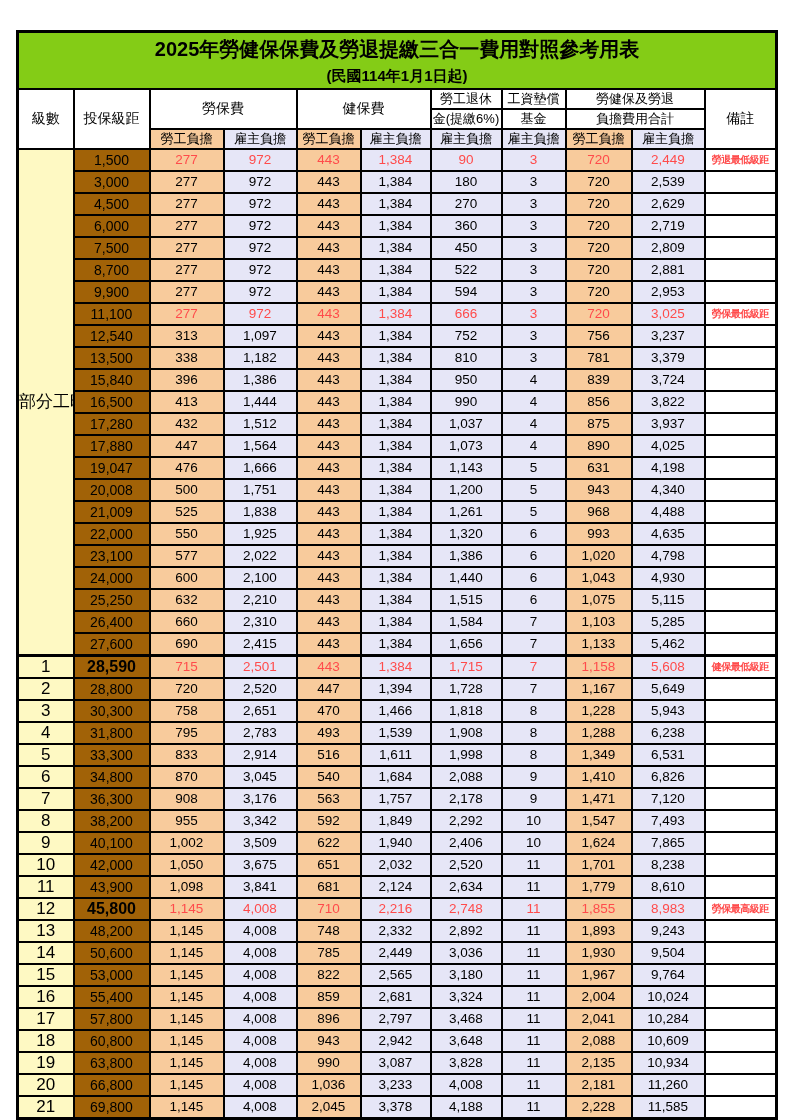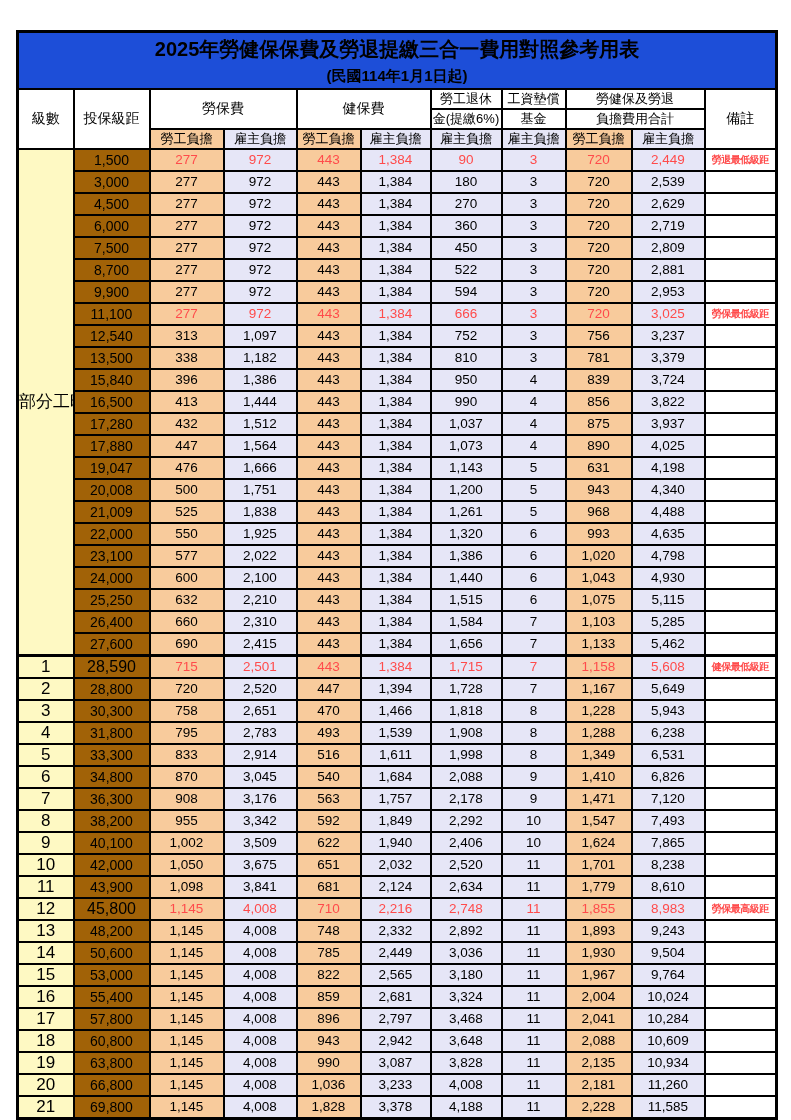--- a/index.html
+++ b/index.html
@@ -3,32 +3,32 @@
 <meta charset="utf-8">
 <style>
   * { box-sizing: border-box; margin: 0; padding: 0; }
   html, body { width: 791px; height: 1120px; background: #ffffff; overflow: hidden;
     font-family: "Liberation Sans", sans-serif; }
   #page { position: relative; width: 791px; height: 1120px; background: #fff; }
   table { position: absolute; left: 16px; top: 30px; width: 759px;
     border-collapse: collapse; table-layout: fixed; border: 3px solid #000; }
   td { border: 2px solid #000; text-align: center; vertical-align: middle;
     padding: 0; overflow: hidden; white-space: nowrap; color: #000; }
-  .title-cell { height: 57px; background: #1d4ed8; text-align: center; }
+  .title-cell { height: 57px; background: #84cc16; text-align: center; }
   .title-line { font-size: 20px; font-weight: bold; line-height: 30px; }
   .subtitle-line { font-size: 15px; font-weight: bold; line-height: 23px; }
   .hcell { font-size: 14px; height: 18px; background: #fff; }
   .hsmall { font-size: 13px; margin-top: 40px; }
   .hsub { font-size: 13px; height: 18px; }
   .emp { background: #F8CB9C; }
   .er  { background: #E6E6F7; }
   tbody td { height: 20px; font-size: 13.5px; line-height: 20px; }
   td.level-cell { background: #fef9c3; font-size: 17px; }
   td.salary { background: #a16207; font-size: 14px; }
-  td.salary.bold { font-size: 16px; font-weight: normal; }
+  td.salary.bold { font-size: 16px; font-weight: bold; }
   td.remark { background: #fff; font-size: 10px; font-weight: bold; color: #FF4B4B;
     letter-spacing: -0.5px; margin-left: 32px; }
   tr.red-row td.val { color: #FF4B4B; }
   tr.thick-top td { border-top-width: 3px; }
 </style>
 </head>
 <body>
 
 <div id="page">
   <table>
@@ -614,21 +614,21 @@
           <td class="val er">11</td>
           <td class="val emp">2,181</td>
           <td class="val er">11,260</td>
           <td class="remark"></td>
         </tr>
         <tr>
           <td class="level-cell">21</td>
           <td class="salary">69,800</td>
           <td class="val emp">1,145</td>
           <td class="val er">4,008</td>
-          <td class="val emp">1,828</td>
+          <td class="val emp">2,045</td>
           <td class="val er">3,378</td>
           <td class="val er">4,188</td>
           <td class="val er">11</td>
           <td class="val emp">2,228</td>
           <td class="val er">11,585</td>
           <td class="remark"></td>
         </tr>
       </tbody>
   </table>
 </div>

